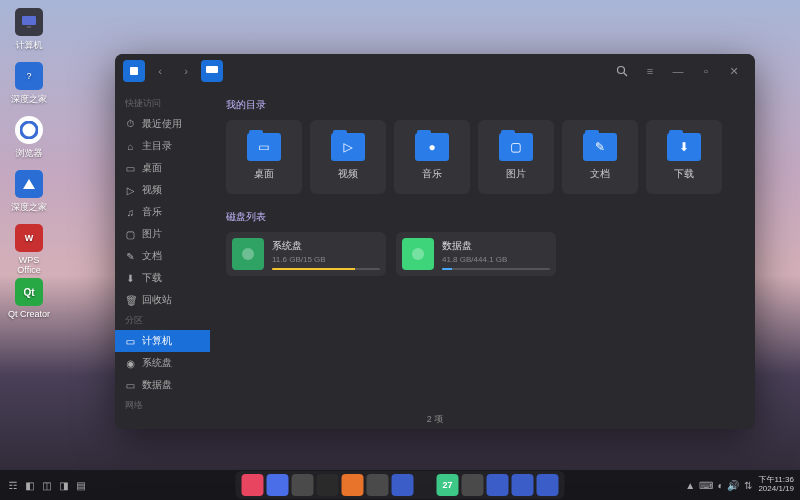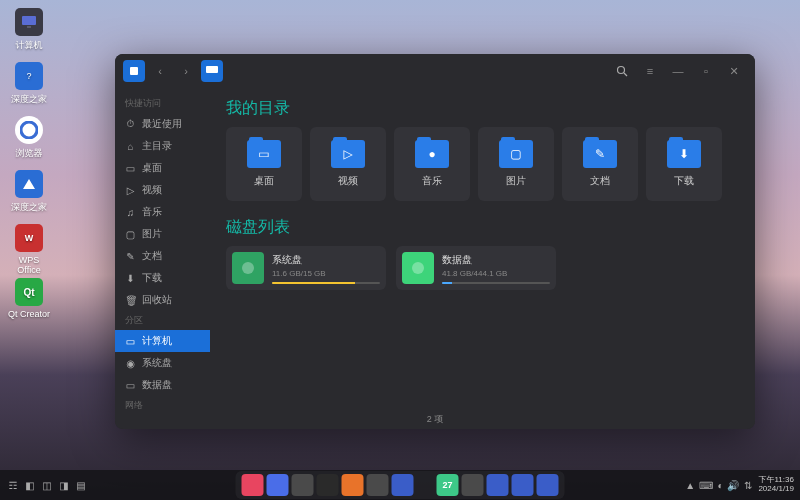--- a/index.html
+++ b/index.html
@@ -24,21 +24,21 @@
 .tb-right .tb-btn{width:26px}
 
 .fm-body{flex:1;display:flex;min-height:0}
 .sidebar{width:95px;padding:6px 0;overflow-y:auto;font-size:10px}
 .sb-header{padding:3px 10px;color:#666;font-size:9px}
 .sb-item{padding:4px 10px;color:#aaa;display:flex;align-items:center;gap:6px;cursor:pointer}
 .sb-item.active{background:#1b6fd8;color:#fff}
 .sb-item .si{width:11px;text-align:center;font-size:10px}
 
 .content{flex:1;padding:10px 16px;overflow-y:auto;color:#ddd}
-.section-title{font-size:16px;margin-bottom:8px;color:#14b8a6}
+.section-title{font-size:10px;margin-bottom:8px;color:#c4b5fd}
 .folder-grid{display:flex;gap:8px;margin-bottom:16px}
 .folder{width:76px;height:74px;background:#333338;border-radius:6px;display:flex;flex-direction:column;align-items:center;justify-content:center;gap:6px;font-size:10px;color:#ccc}
 .folder .fico{width:34px;height:28px;background:#2a7de8;border-radius:3px;position:relative;display:flex;align-items:center;justify-content:center;color:#fff;font-size:12px}
 .folder .fico::before{content:"";position:absolute;top:-3px;left:2px;width:14px;height:4px;background:#2a7de8;border-radius:2px 2px 0 0}
 
 .disk-grid{display:flex;gap:10px}
 .disk{width:160px;height:44px;background:#333338;border-radius:6px;display:flex;align-items:center;padding:6px;gap:8px}
 .disk .dico{width:32px;height:32px;border-radius:4px;display:flex;align-items:center;justify-content:center}
 .disk .dinfo{flex:1}
 .disk .dname{font-size:10px;color:#ddd;margin-bottom:2px}

